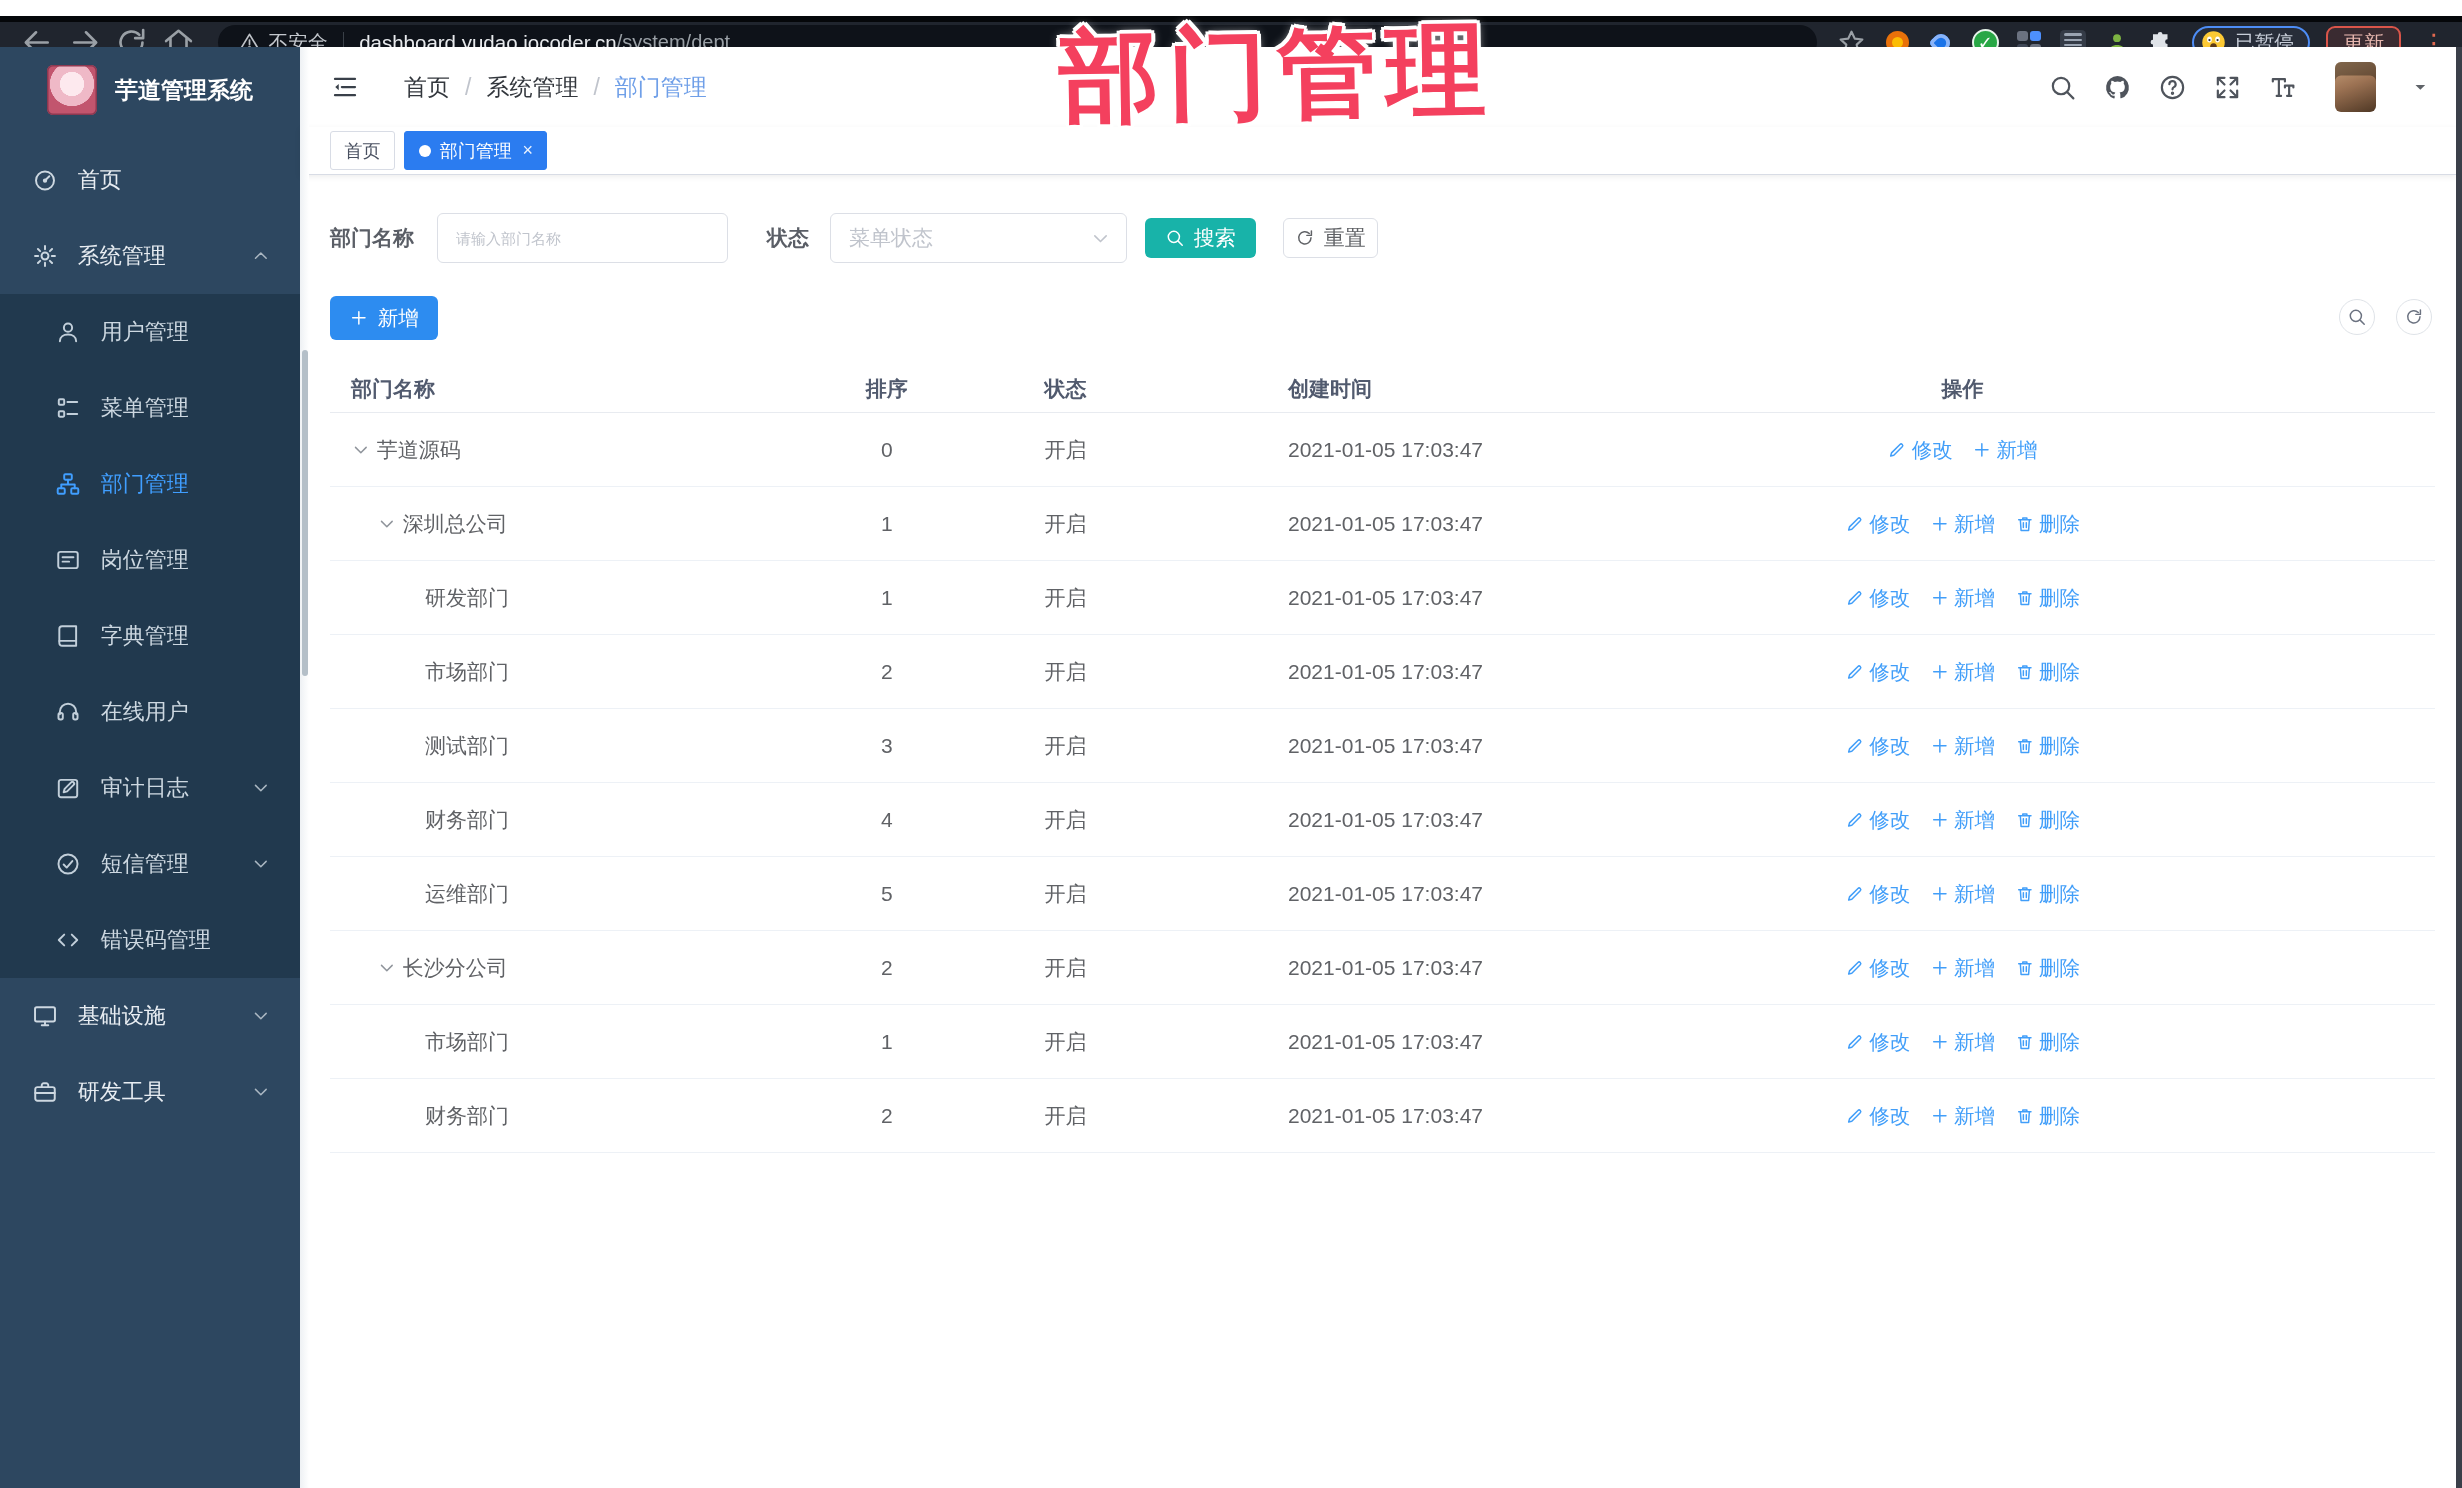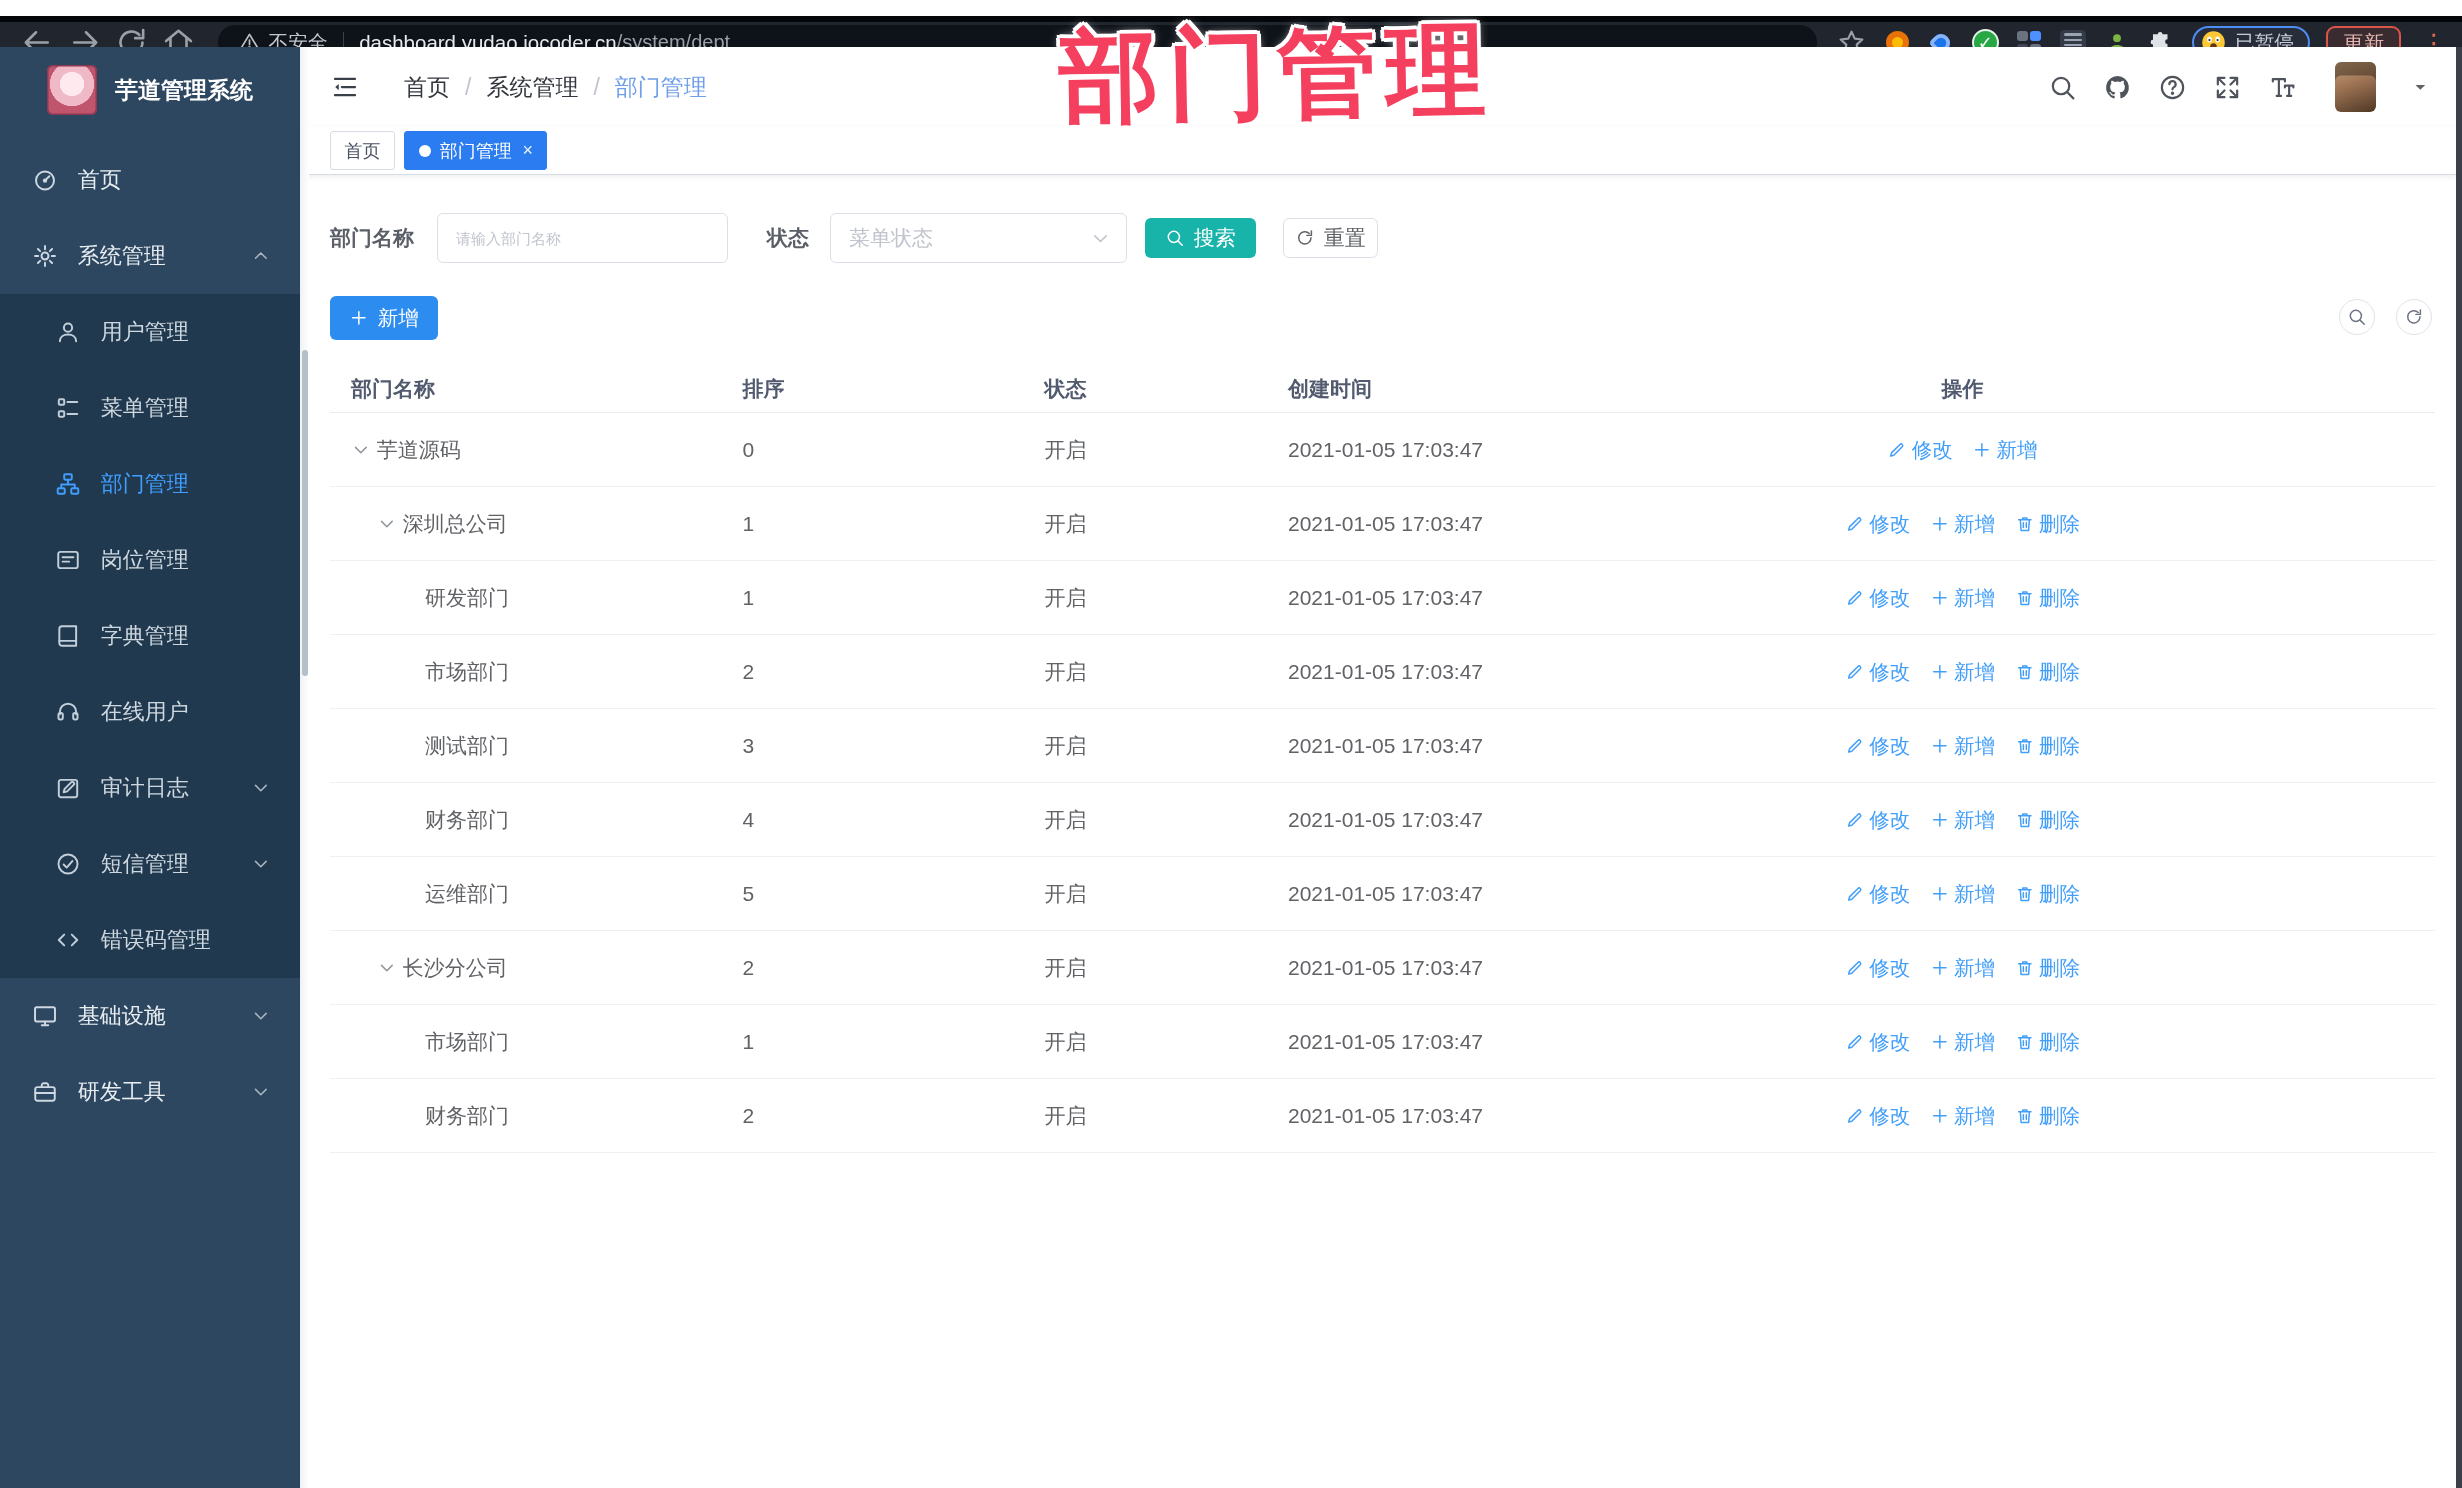--- a/index.html
+++ b/index.html
@@ -116,21 +116,21 @@
           display:flex; align-items:center; justify-content:center; cursor:pointer; background:#fff; }
 
   
   .table { margin-top:26px; }
   .t-row { display:flex; align-items:center; border-bottom:1.5px solid #edf1f6; }
   .t-head { height:47px; border-bottom:1.5px solid #e8ebf0; }
   .t-head .t-cell { font-weight:bold; color:#515a6e; }
   .t-body .t-row { height:74px; }
   .t-cell { font-size:21px; color:#606266; white-space:nowrap; overflow:hidden; }
   .c-name { width:402px; display:flex; align-items:center; }
-  .c-order { width:299px; padding-left:10.6px; }
+  .c-order { width:299px; padding-left:10.6px;text-align:center; }
   .c-status { width:242px; padding-left:13.6px; }
   .c-created { width:553px; padding-left:15px; }
   .c-ops { width:273px; display:flex; align-items:center; justify-content:center; gap:19.7px; }
   .lvl0 { padding-left:21px; } .lvl1 { padding-left:47px; } .lvl2 { padding-left:95px; }
   .row-caret { width:19.7px; height:19.7px; color:#8f949b; margin-right:6px; cursor:pointer; flex:0 0 auto; }
   .op-link { display:inline-flex; align-items:center; gap:4.5px; color:var(--link); font-size:20.5px; cursor:pointer; }
   .op-link .ic { width:19.7px; height:19.7px; }
 </style>
 </head>
 <body style="--accent: #2d8cf0; --link: #419ef9; --teal: #18b3a9; --pink: #f4405e; --tagblue: #2b7cf0;">

